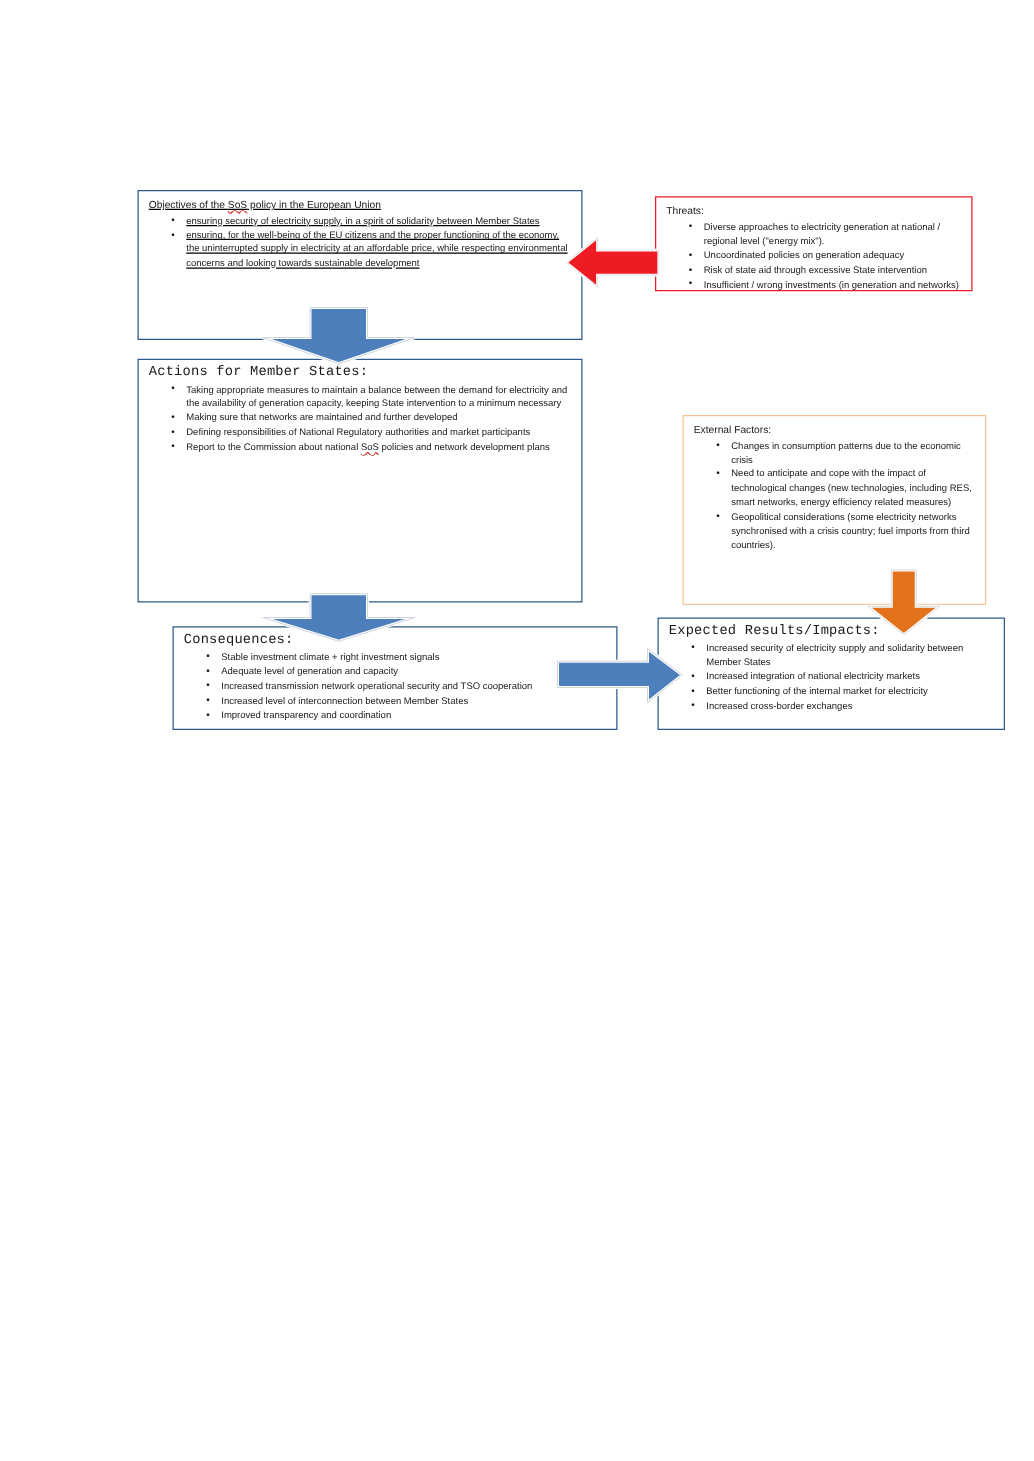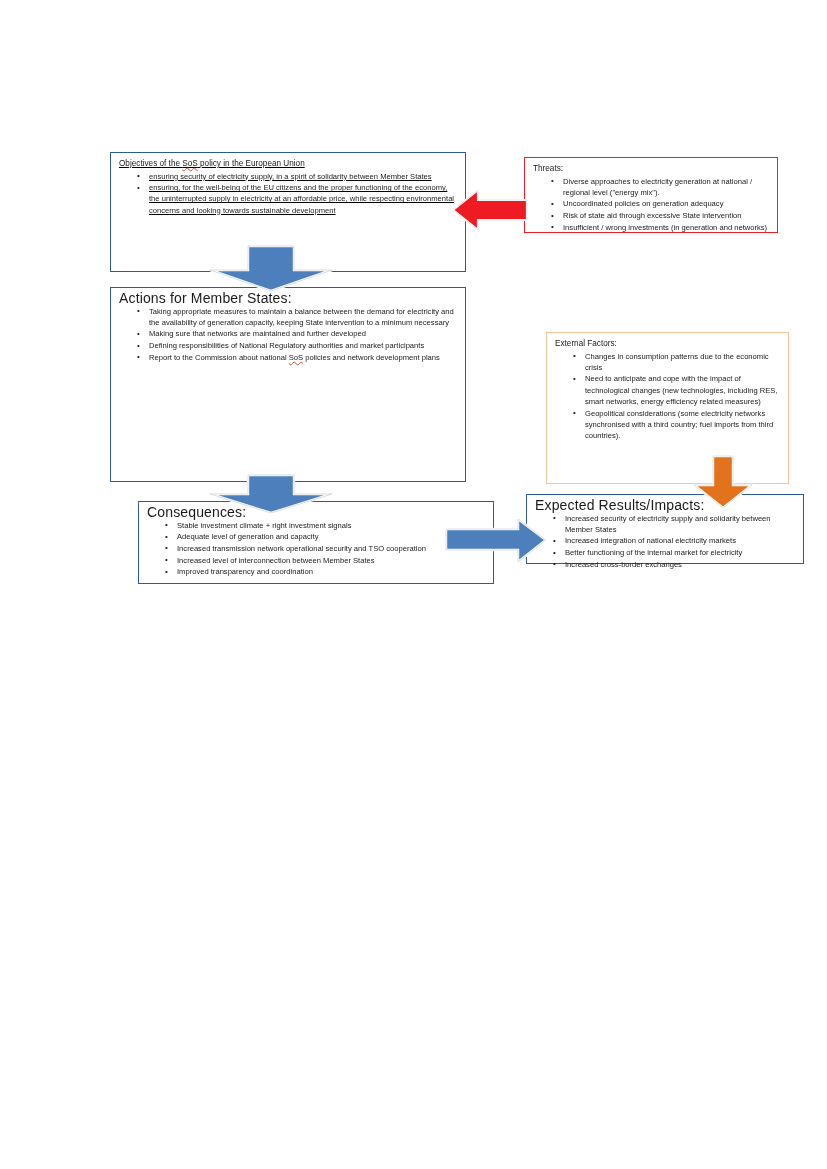--- a/index.html
+++ b/index.html
@@ -35,22 +35,22 @@
   .box-orange { border: 1.3px solid #f5c396; }
 
   .box-title {
     font-size: 8.2px;
     line-height: 11.5px;
     color: #1a1a1a;
     margin: 0 0 1px 0;
     white-space: nowrap;
   }
   .title-serif {
-    font-family: Liberation Sans, sans-serif;
-    font-size: 14px;
+    font-family: Liberation Mono, monospace;
+    font-size: 11px;
     letter-spacing: 0.15px;
   }
 
   ul.bullets {
     list-style: none;
     margin: 0;
     padding: 0 0 0 18px;
   }
   ul.bullets > li {
     position: relative;
@@ -84,21 +84,21 @@
     text-decoration-thickness: 0.6px;
     text-underline-offset: 1px;
   }
 
   
   #box-objectives      { left: 110px; top: 152px;  width: 356px; height: 120px; text-decoration: underline; }
   #box-threats         { left: 524px; top: 157px;  width: 254px; height: 76px; }
   #box-actions         { left: 110px; top: 287px;  width: 356px; height: 195px; }
   #box-external        { left: 546px; top: 332px;  width: 243px; height: 152px; }
   #box-consequences    { left: 110px; top: 501px;  width: 356px; height: 83px; margin-left: 28px;  }
-  #box-expected        { left: 526px; top: 494px;  width: 278px; height: 70px;  }
+  #box-expected        { left: 526px; top: 494px;  width: 278px; height: 90px;  }
 
   
   .arrow { position: absolute; }
   .arrow svg { display: block; overflow: visible; }
 
   #arrow-red-left      { left: 452px; top: 188px; width: 76px;  height: 44px; }
   #arrow-blue-down-1   { left: 208px; top: 245px; width: 126px; height: 47px; }
   #arrow-blue-down-2   { left: 208px; top: 474px; width: 126px; height: 40px; }
   #arrow-orange-down   { left: 692px; top: 455px; width: 62px;  height: 54px; }
   #arrow-blue-right    { left: 444px; top: 517px; width: 104px; height: 47px; }
@@ -135,21 +135,21 @@
       <li>Defining responsibilities of National Regulatory authorities and market participants</li>
       <li><span>Report to the Commission about national </span><span class="sq">SoS</span><span> policies and network development plans</span></li>
     </ul>
   </div>
 
   <div class="box box-orange" id="box-external">
     <div class="box-title">External Factors:</div>
     <ul class="bullets">
       <li>Changes in consumption patterns due to the economic crisis</li>
       <li>Need to anticipate and cope with the impact of technological changes (new technologies, including RES, smart networks, energy efficiency related measures)</li>
-      <li><span>Geopolitical considerations (some electricity networks synchronised with a third country; </span><span class="sq-green">fuel imports</span><span> from third countries).</span></li>
+      <li><span>Geopolitical considerations (some electricity networks synchronised with a crisis country; </span><span class="sq-green">fuel imports</span><span> from third countries).</span></li>
     </ul>
   </div>
 
   <div class="box box-blue" id="box-consequences">
     <div class="box-title title-serif">Consequences:</div>
     <ul class="bullets">
       <li>Stable investment climate + right investment signals</li>
       <li>Adequate level of generation and capacity</li>
       <li>Increased transmission network operational security and TSO cooperation</li>
       <li>Increased level of interconnection between Member States</li>

